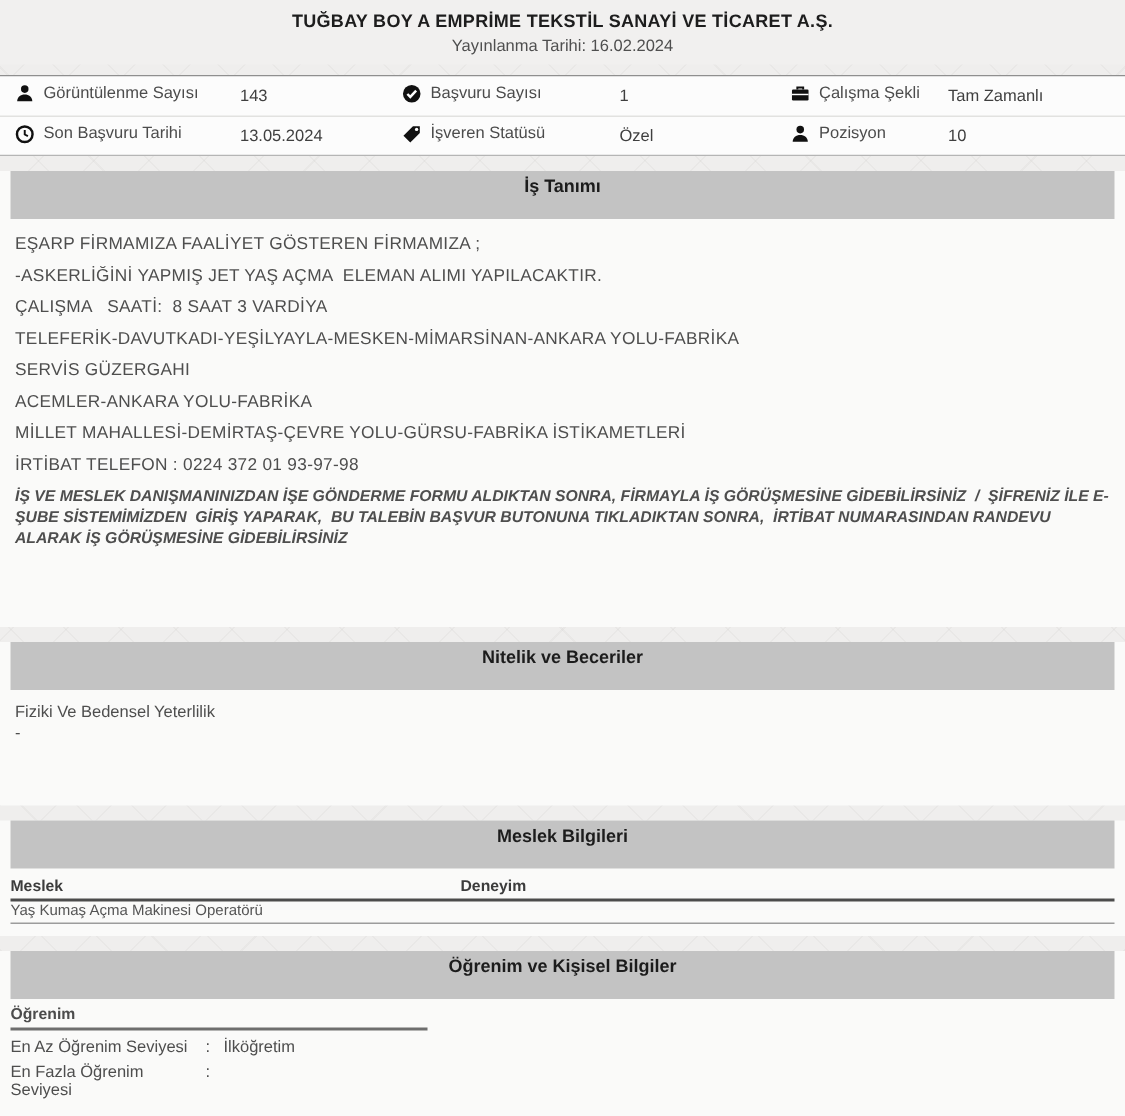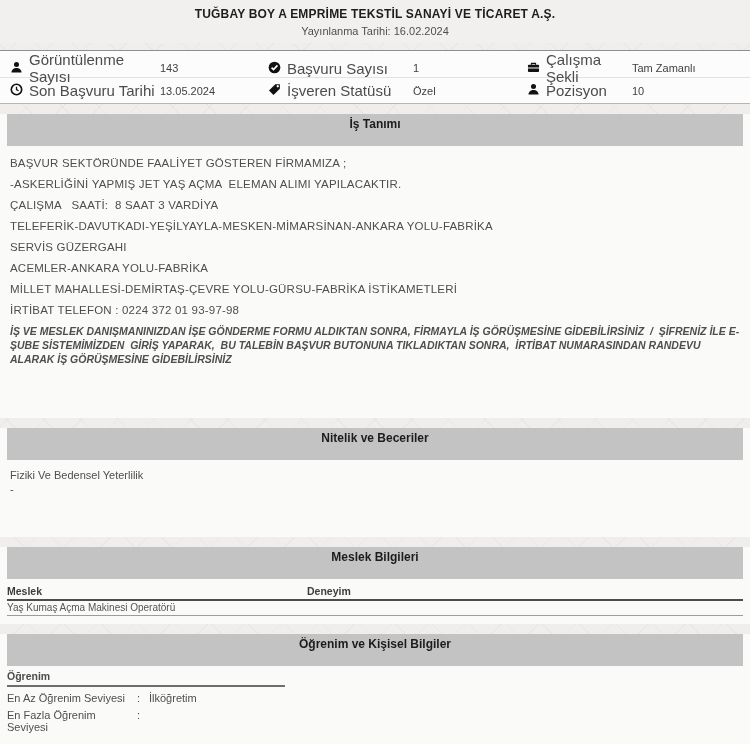--- a/index.html
+++ b/index.html
@@ -13,21 +13,21 @@
     color:#4a4a4a;
     width:750px; height:744px; overflow:hidden;
   }
   .page-header { background:#f1f0ef; padding:7px 0 6px 0; text-align:center; }
   .company-title { font-size:12px; font-weight:bold; color:#1d1d1d; letter-spacing:.2px; }
   .published { font-size:11px; color:#4f4f4f; margin-top:4px; }
 
   .stats-panel { margin-top:7px; background:#fcfcfc; border-top:1px solid #8f8f8f; border-bottom:1px solid #b5b5b5; }
   .stats-row { display:grid; grid-template-columns:150px 108px 145px 114px 105px 1fr; align-items:center; height:26px; padding-left:10px; background:#fcfcfc; }
   .stats-row + .stats-row { border-top:1px solid #e2e2e0; }
-  .stat-label { display:flex; align-items:center; gap:6px; font-size:15px; color:#4c4c4c; }
+  .stat-label { display:flex; gap:6px; font-size:11px; color:#4c4c4c; }
   .stat-label svg { width:13px; height:13px; flex:0 0 auto; }
   .stat-value { font-size:11px; color:#3f3f3f; }
 
   .panel { background:#fafaf9; margin-top:10px; padding-bottom:10px; }
   .section-bar { background:#c3c3c3; margin:0 7px; height:32px; line-height:20px; text-align:center;
                  font-size:12px; font-weight:bold; color:#1c1c1c; }
   .panel-inner { padding:9px 10px 0 10px; }
 
   
   .jd-line { font-size:11.5px; color:#4e4e4e; letter-spacing:.2px; line-height:16px; margin-bottom:5px; white-space:pre-wrap; }
@@ -121,21 +121,21 @@
           </svg></span>
       <span>Pozisyon</span>
     </div>
     <div class="stat-value">10</div>
   </div>
 </div>
 
 <div class="panel panel-jd">
   <div class="section-bar">İş Tanımı</div>
   <div class="panel-inner">
-    <div class="jd-line">BAŞVUR SEKTÖRÜNDE FAALİYET GÖSTEREN FİRMAMIZA ;</div>
+    <div class="jd-line">EŞARP FİRMAMIZA FAALİYET GÖSTEREN FİRMAMIZA ;</div>
     <div class="jd-line">-ASKERLİĞİNİ YAPMIŞ JET YAŞ AÇMA  ELEMAN ALIMI YAPILACAKTIR.</div>
     <div class="jd-line">ÇALIŞMA   SAATİ:  8 SAAT 3 VARDİYA</div>
     <div class="jd-line">TELEFERİK-DAVUTKADI-YEŞİLYAYLA-MESKEN-MİMARSİNAN-ANKARA YOLU-FABRİKA</div>
     <div class="jd-line">SERVİS GÜZERGAHI</div>
     <div class="jd-line">ACEMLER-ANKARA YOLU-FABRİKA</div>
     <div class="jd-line">MİLLET MAHALLESİ-DEMİRTAŞ-ÇEVRE YOLU-GÜRSU-FABRİKA İSTİKAMETLERİ</div>
     <div class="jd-line">İRTİBAT TELEFON : 0224 372 01 93-97-98</div>
     <div class="jd-note">İŞ VE MESLEK DANIŞMANINIZDAN İŞE GÖNDERME FORMU ALDIKTAN SONRA, FİRMAYLA İŞ GÖRÜŞMESİNE GİDEBİLİRSİNİZ  /  ŞİFRENİZ İLE E-ŞUBE SİSTEMİMİZDEN  GİRİŞ YAPARAK,  BU TALEBİN BAŞVUR BUTONUNA TIKLADIKTAN SONRA,  İRTİBAT NUMARASINDAN RANDEVU ALARAK İŞ GÖRÜŞMESİNE GİDEBİLİRSİNİZ</div>
   </div>
 </div>

